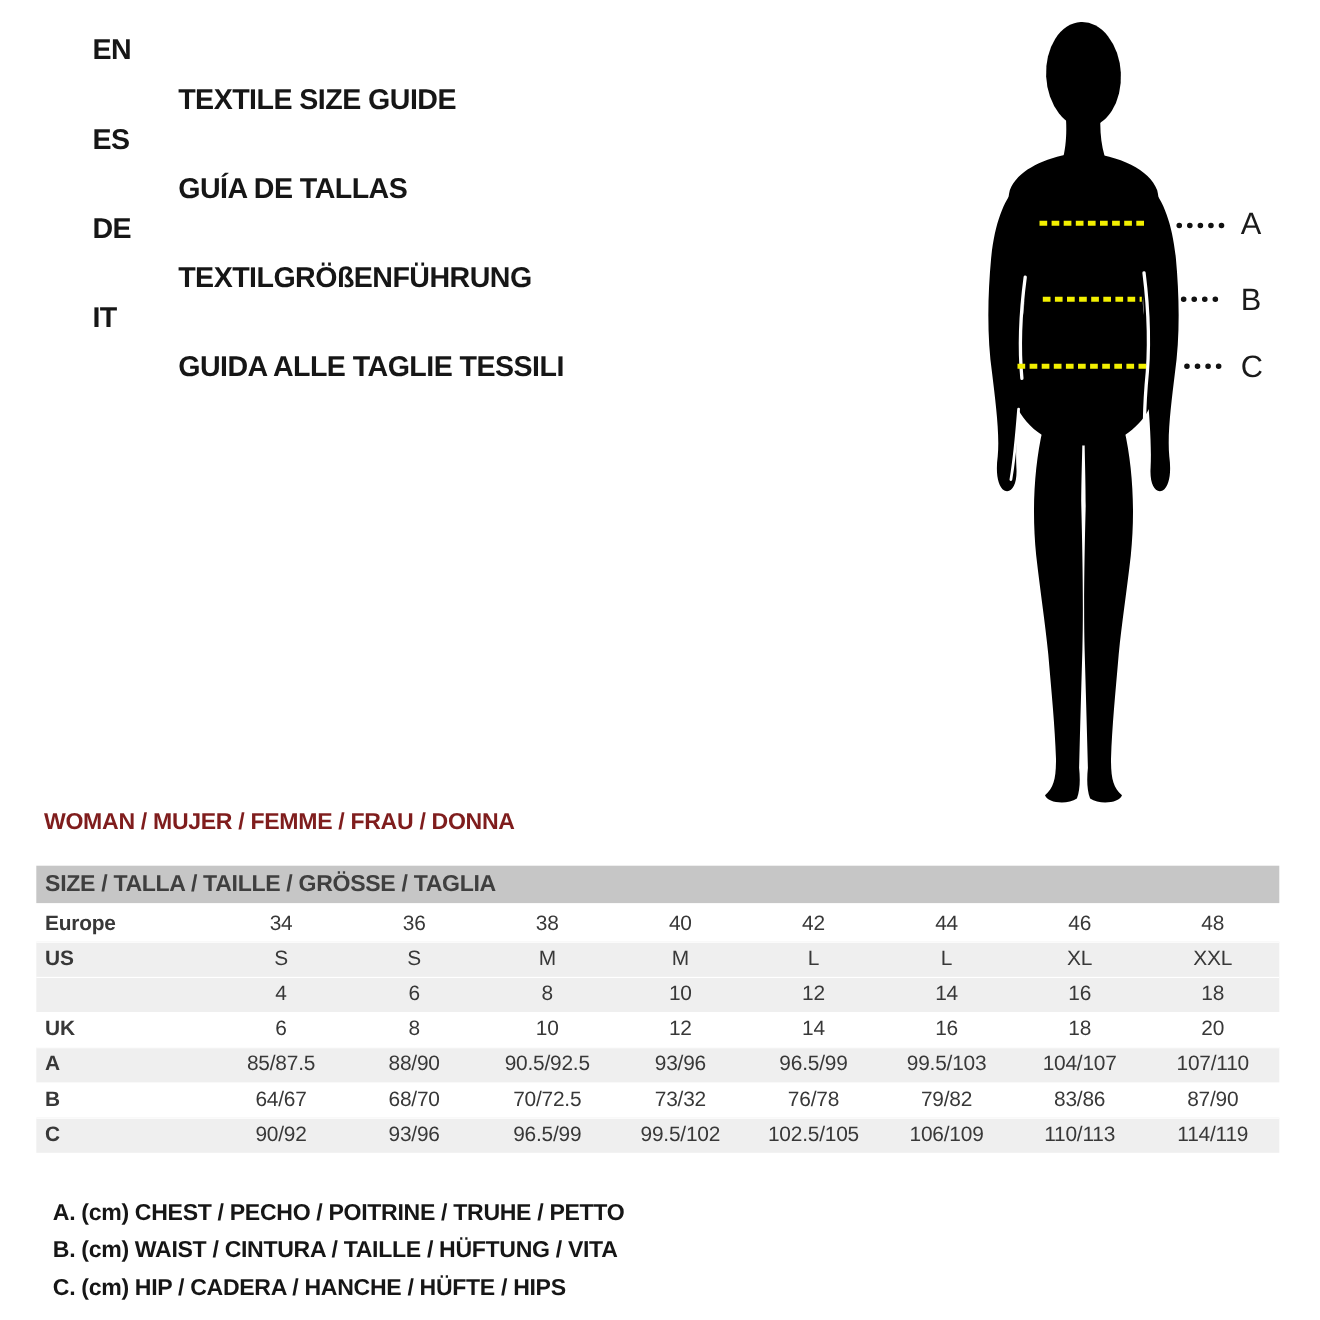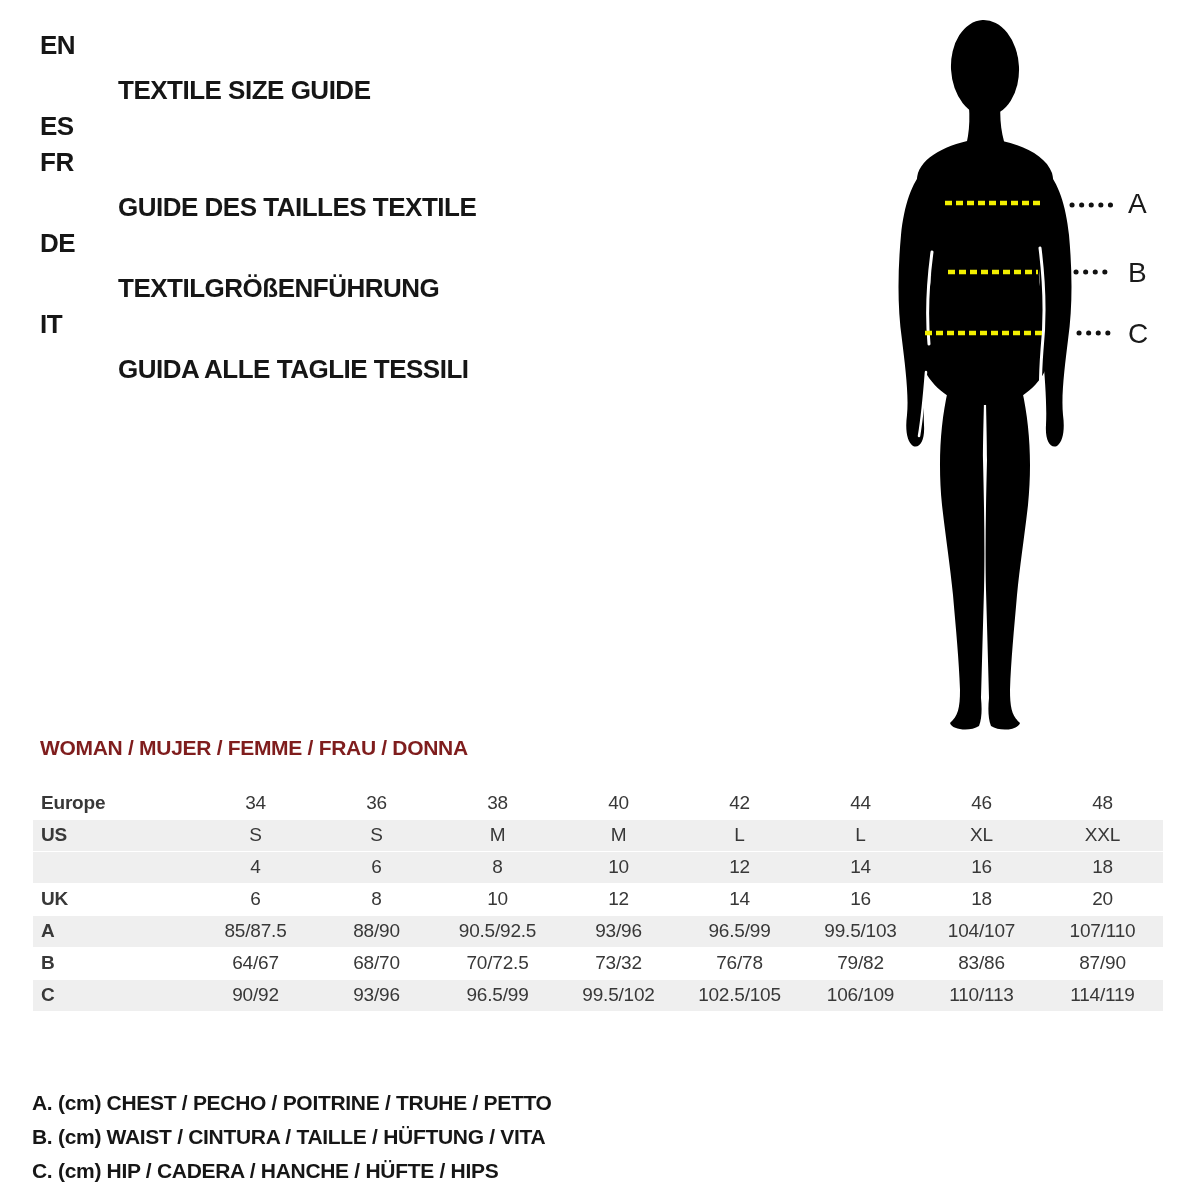--- a/index.html
+++ b/index.html
@@ -6,21 +6,21 @@
   body{
     width:1200px;height:1200px;position:relative;background:#ffffff;
     font-family:"Liberation Sans", sans-serif;color:var(--text,#1c1c1c);
     overflow:hidden;
   }
   .page{position:absolute;inset:0;}
 
   
   .lang-block{position:absolute;left:40px;top:27px;}
   .lang-row{display:flex;line-height:36px;font-weight:bold;font-size:26px;letter-spacing:-0.5px;color:#161616;}
-  .lang-code{width:78px;flex:0 0 78px;}
+  .lang-code{width:78px;flex:0 0 78px;margin-left:44px;}
   .lang-label{white-space:nowrap;margin-top:45px;}
 
   
   .figure{position:absolute;left:880px;top:10px;width:320px;height:730px;}
   .figure svg{display:block;width:320px;height:730px;}
 
   
   .woman-heading{position:absolute;left:40px;top:736px;font-size:21px;font-weight:bold;letter-spacing:-0.3px;color:#7f1d1d;white-space:nowrap;}
 
   
@@ -29,39 +29,36 @@
     height:34px;line-height:34px;background:var(--table-header-bg,#c6c6c6);
     font-size:21px;font-weight:bold;letter-spacing:-0.3px;color:#3f3f3f;
     padding-left:8px;box-sizing:border-box;margin-bottom:3px;
   }
   .trow{display:grid;grid-template-columns:162px repeat(8,1fr);height:32px;line-height:32px;}
   .trow.shaded{background:var(--table-row-shaded-bg,#efefef);box-shadow:inset 0 1px 0 #ffffff;}
   .tcell{font-size:19px;color:#383838;text-align:center;letter-spacing:-0.2px;white-space:nowrap;}
   .tcell.tlabel{text-align:left;padding-left:8px;font-weight:bold;}
 
   
-  .legend{position:absolute;left:32px;top:1086px;}
+  .legend{position:absolute;left:48px;top:1086px;}
   .legend-line{line-height:34px;font-size:21px;font-weight:bold;letter-spacing:-0.3px;color:#161616;white-space:nowrap;}
 </style>
 </head>
 <body>
 
 <div class="page">
 
   <div class="lang-block" id="langList">
       <div class="lang-row">
         <span class="lang-code">EN</span>
         <span class="lang-label">TEXTILE SIZE GUIDE</span>
       </div>
       <div class="lang-row">
         <span class="lang-code">ES</span>
-      </div>
-      <div class="lang-row">
-        <span class="lang-code">FR</span>
-        <span class="lang-label">GUIDE DES TAILLES TEXTILE</span>
+        <span class="lang-label">GUÍA DE TALLAS</span>
       </div>
       <div class="lang-row">
         <span class="lang-code">DE</span>
         <span class="lang-label">TEXTILGRÖßENFÜHRUNG</span>
       </div>
       <div class="lang-row">
         <span class="lang-code">IT</span>
         <span class="lang-label">GUIDA ALLE TAGLIE TESSILI</span>
       </div>
     </div>
@@ -153,20 +150,21 @@
         <text x="248" y="203">A</text>
         <text x="248" y="272">B</text>
         <text x="248" y="333">C</text>
       </g>
     </svg>
   </div>
 
   <div class="woman-heading">WOMAN / MUJER / FEMME / FRAU / DONNA</div>
 
   <div class="size-table">
+    <div class="thead">SIZE / TALLA / TAILLE / GRÖSSE / TAGLIA</div>
     <div id="tbody">
         <div class="trow">
           <div class="tcell tlabel">Europe</div>
           <div class="tcell">34</div>
           <div class="tcell">36</div>
           <div class="tcell">38</div>
           <div class="tcell">40</div>
           <div class="tcell">42</div>
           <div class="tcell">44</div>
           <div class="tcell">46</div>

